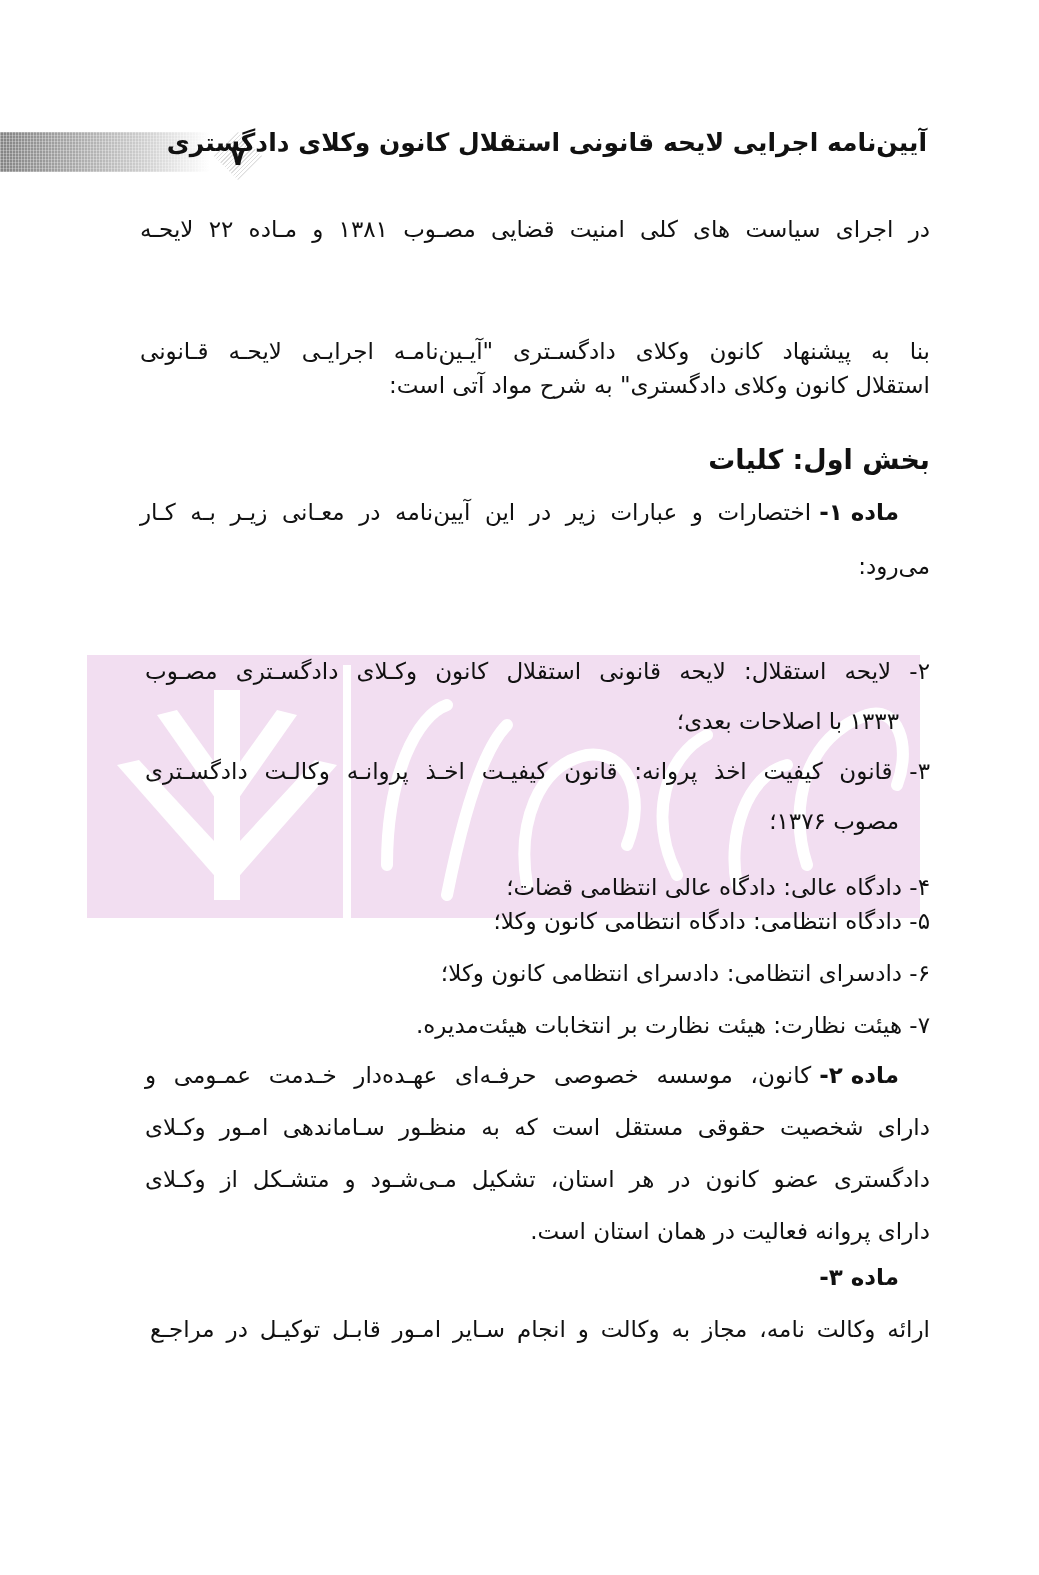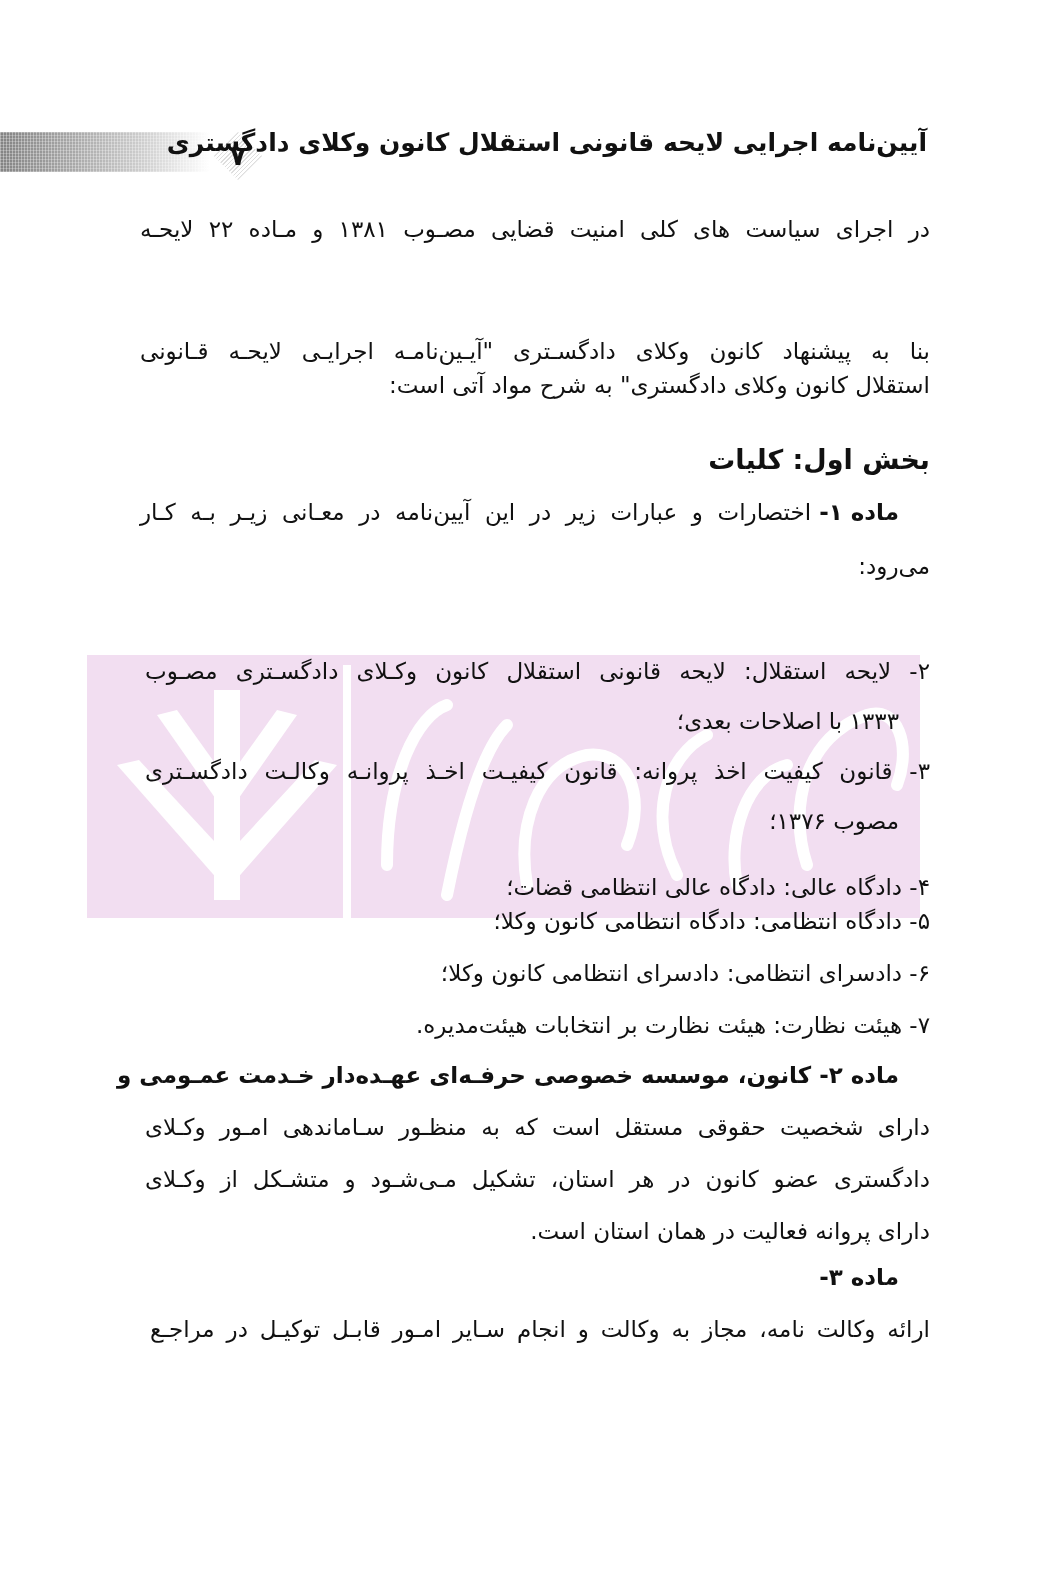--- a/index.html
+++ b/index.html
@@ -164,21 +164,21 @@
   <div class="text justify" style="left:145px; width:785px; top:760px;">۳- قانون کیفیت اخذ پروانه: قانون کیفیـت اخـذ پروانـه وکالـت دادگسـتری</div>
   <div class="text" style="right:140px; top:810px;">مصوب ۱۳۷۶؛</div>
 
   <div class="text" style="right:109px; top:860px;margin-top:16px;">۴- دادگاه عالی: دادگاه عالی انتظامی قضات؛</div>
   <div class="text" style="right:109px; top:910px;">۵- دادگاه انتظامی: دادگاه انتظامی کانون وکلا؛</div>
   <div class="text" style="right:109px; top:962px;">۶- دادسرای انتظامی: دادسرای انتظامی کانون وکلا؛</div>
   <div class="text" style="right:109px; top:1014px;">۷- هیئت نظارت: هیئت نظارت بر انتخابات هیئت‌مدیره.</div>
 
   <div class="text" style="right:140px; top:1064px; left:145px; display:flex; gap:8px;">
     <span class="bold">ماده ۲-</span>
-    <span class="justify" style="flex:1;font-weight:bold;">کانون، موسسه خصوصی حرفـه‌ای عهـده‌دار خـدمت عمـومی و</span>
+    <span class="justify" style="flex:1;">کانون، موسسه خصوصی حرفـه‌ای عهـده‌دار خـدمت عمـومی و</span>
   </div>
   <div class="text justify" style="left:145px; width:785px; top:1116px;">دارای شخصیت حقوقی مستقل است که به منظـور سـاماندهی امـور وکـلای</div>
   <div class="text" style="right:109px; top:1220px;">دارای پروانه فعالیت در همان استان است.</div>
   <div class="text justify" style="left:145px; width:785px; top:1168px;">دادگستری عضو کانون در هر استان، تشکیل مـی‌شـود و متشـکل از وکـلای</div>
 
   <div class="text" style="right:140px; top:1266px; left:150px; display:flex; gap:8px;">
     <span class="bold">ماده ۳-</span>
   </div>
   <div class="text justify" style="left:150px; width:780px; top:1318px;">ارائه وکالت نامه، مجاز به وکالت و انجام سـایر امـور قابـل توکیـل در مراجـع</div>
 

